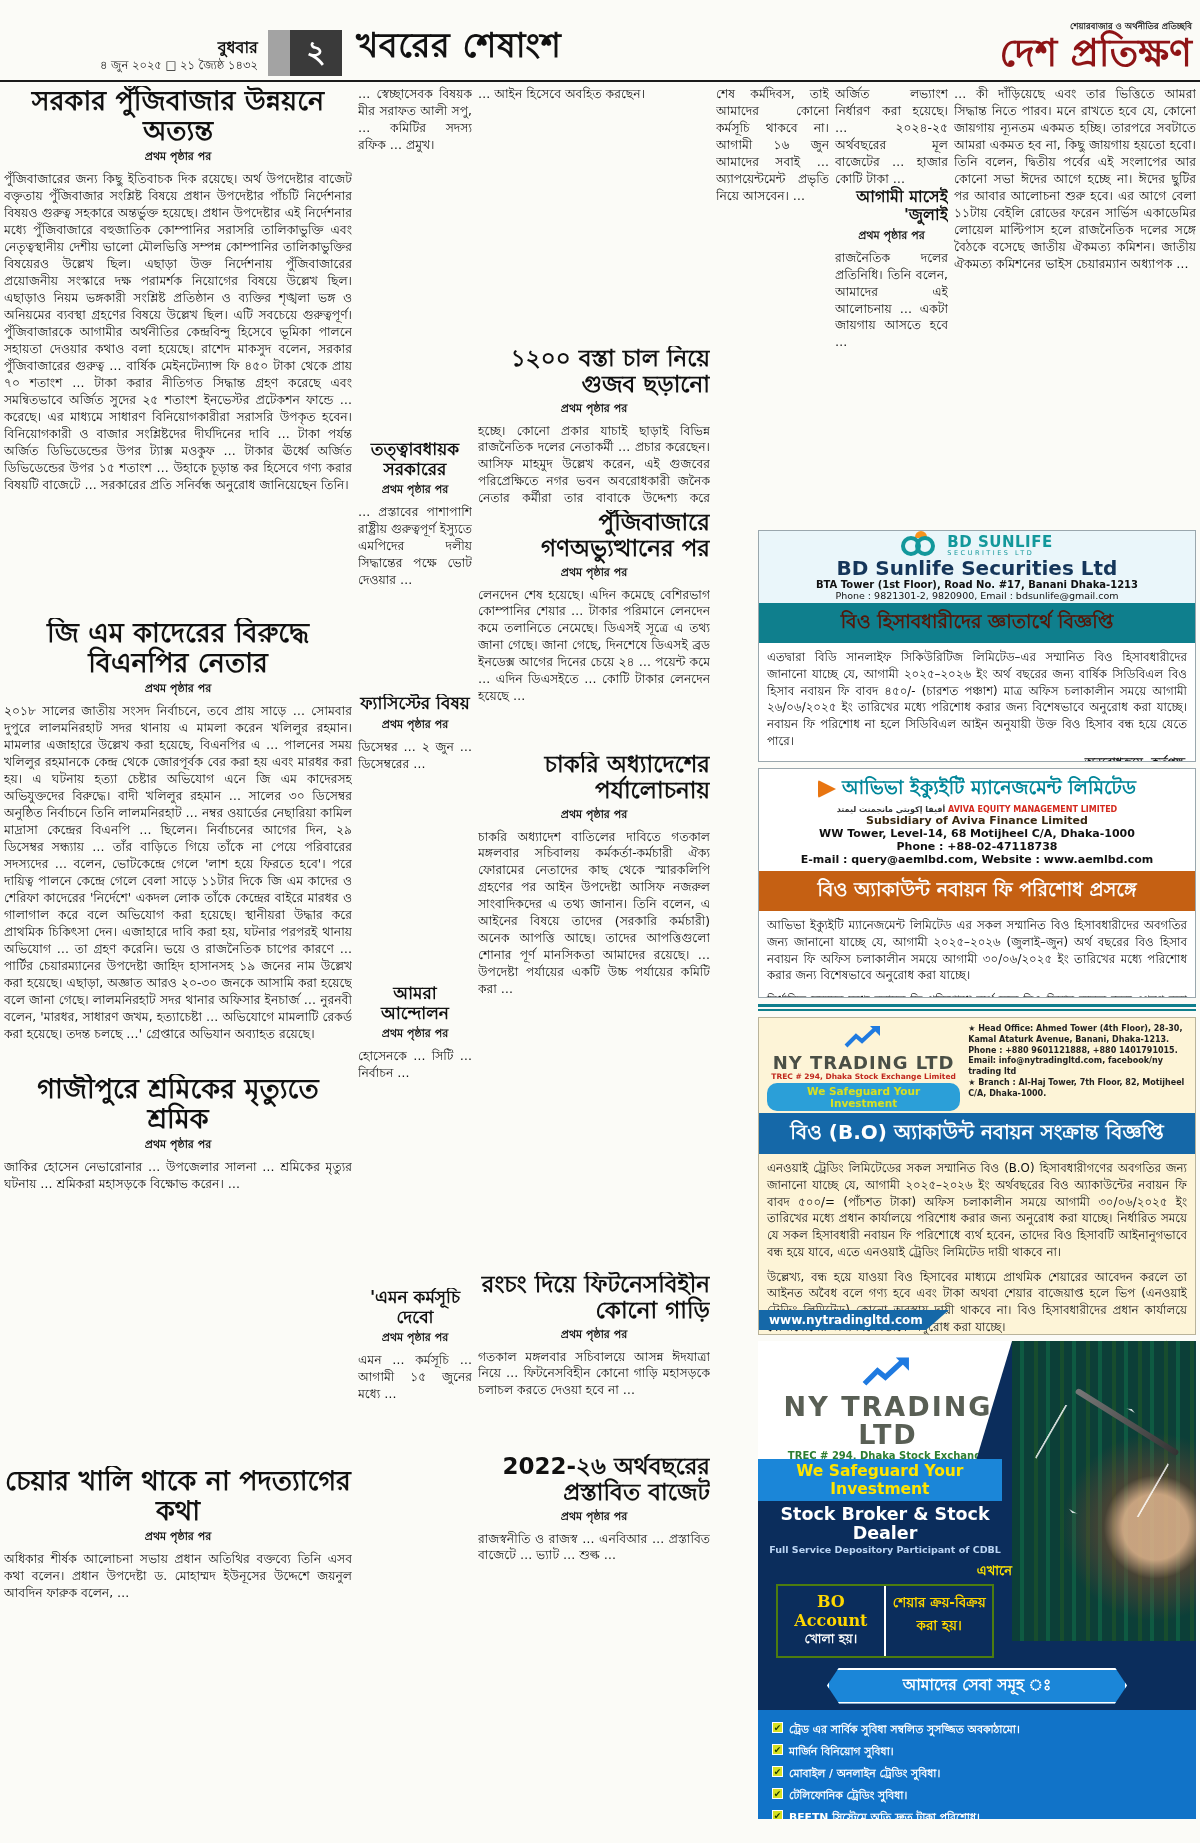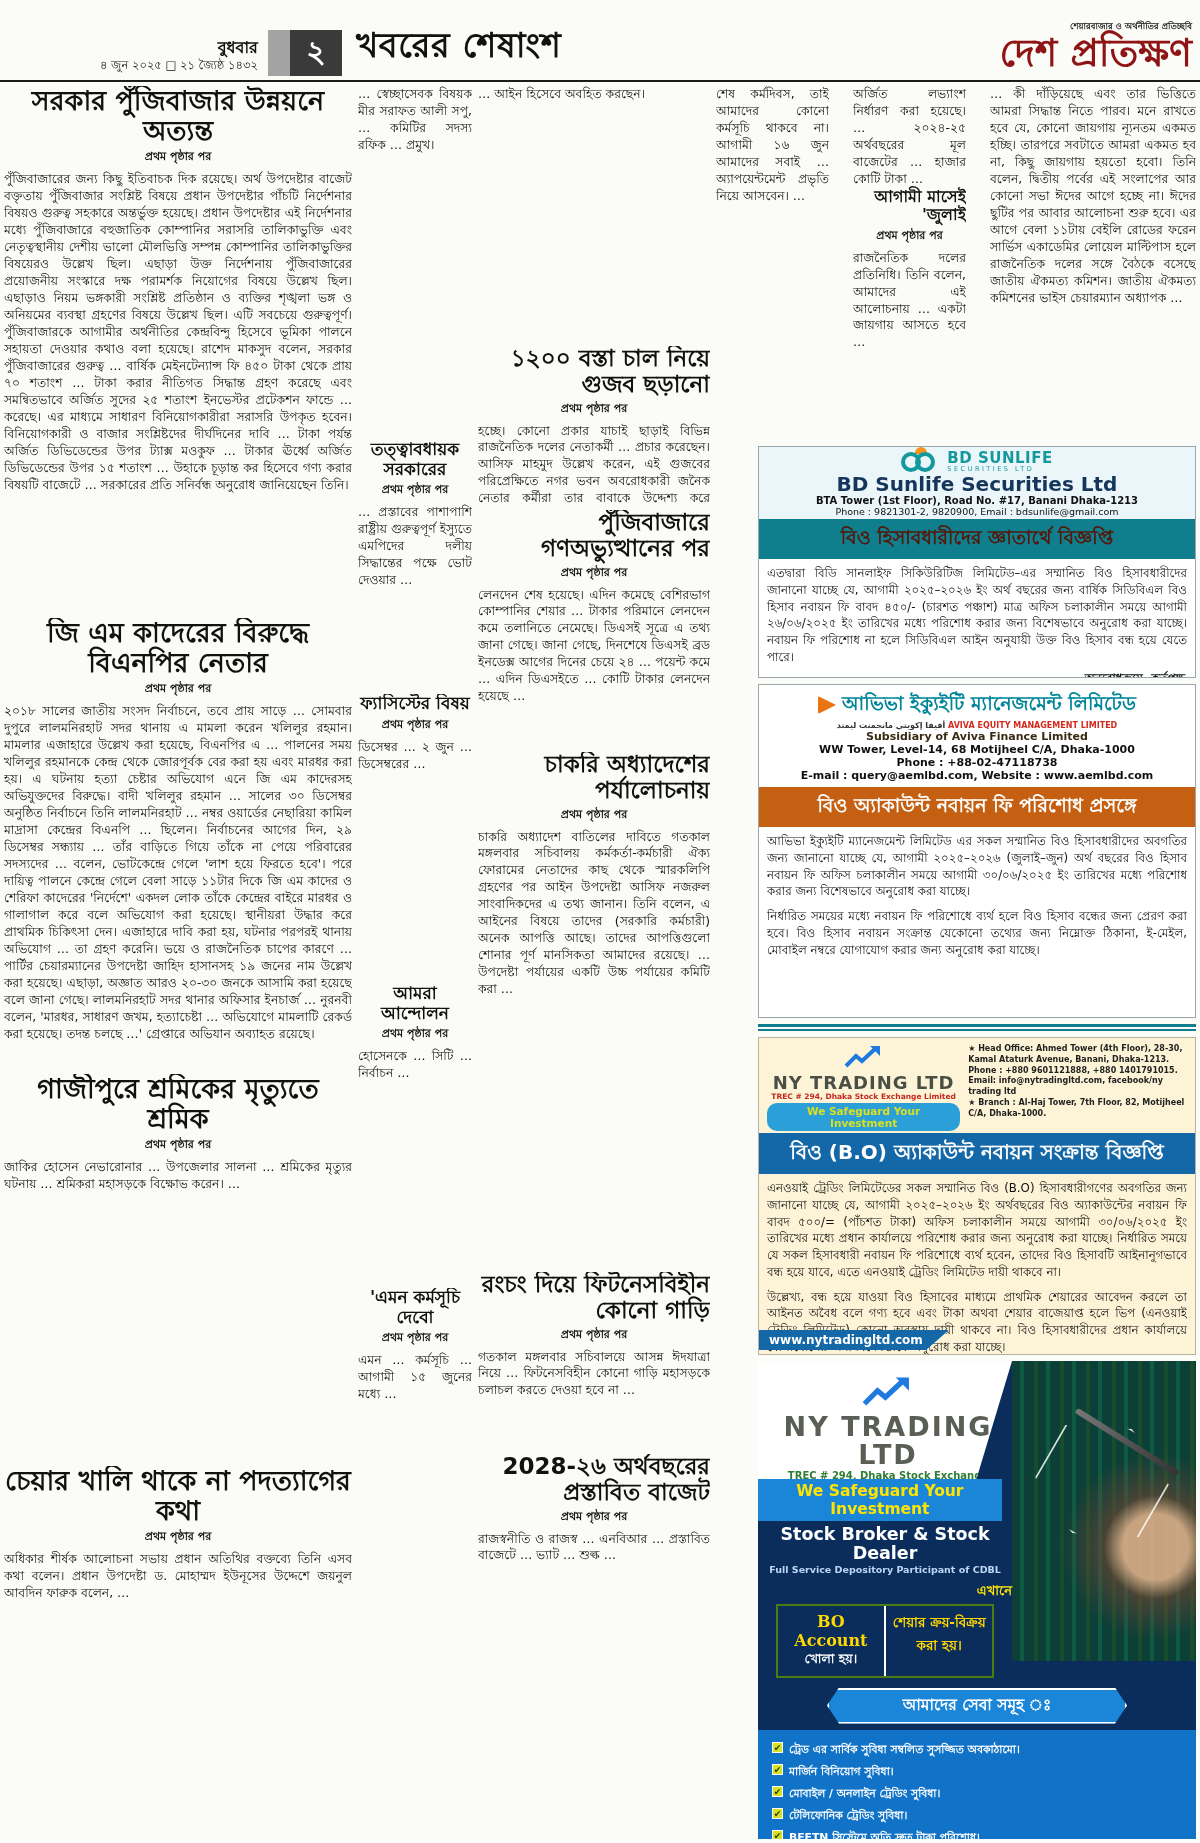--- a/index.html
+++ b/index.html
@@ -27,21 +27,21 @@
   .tcol { overflow:hidden; }
   .art { overflow:hidden; margin-bottom:4px; }
   .body-txt { font-size:12.3px; line-height:1.38; text-align:justify; }
   .h-a { font-size:27px; font-weight:bold; text-align:center; line-height:1.12; }
   .h-de { font-size:23px; font-weight:bold; text-align:right; line-height:1.12; }
   .h-c { font-size:17px; font-weight:bold; text-align:center; line-height:1.15; }
   .h-g { font-size:16px; font-weight:bold; text-align:right; line-height:1.15; }
   .continued { font-size:11px; font-weight:bold; text-align:center; margin:2px 0 4px 0; }
   
   .col4 { overflow:hidden; display:flex; flex-direction:column; }
-  .tr-zone { display:flex; gap:24px; height:438px; overflow:hidden; }
+  .tr-zone { display:flex; gap:6px; height:438px; overflow:hidden; }
   .tr-col { width:113px; overflow:hidden; }
   .tr-wide { flex:1; overflow:hidden; }
   
   .ad-stack { margin-left:42px; margin-top:6px; display:flex; flex-direction:column; gap:6px; }
   .adbox { border:1px solid #9aa7ad; background:#fff; overflow:hidden; }
   
   .bd-head { background:#eaf6fa; text-align:center; padding:4px 4px 2px 4px; }
   .bd-logo-row { display:flex; align-items:center; justify-content:center; gap:6px; }
   .bd-rings { position:relative; width:40px; height:22px; display:inline-block; }
   .bd-ring { position:absolute; width:20px; height:20px; border:4px solid #13989b; border-radius:50%; top:1px; }
@@ -215,21 +215,21 @@
         <div class="h-de">চাকরি অধ্যাদেশের পর্যালোচনায়</div>
         <div class="continued">প্রথম পৃষ্ঠার পর</div>
         <div class="body-txt">চাকরি অধ্যাদেশ বাতিলের দাবিতে গতকাল মঙ্গলবার সচিবালয় কর্মকর্তা-কর্মচারী ঐক্য ফোরামের নেতাদের কাছ থেকে স্মারকলিপি গ্রহণের পর আইন উপদেষ্টা আসিফ নজরুল সাংবাদিকদের এ তথ্য জানান। তিনি বলেন, এ আইনের বিষয়ে তাদের (সরকারি কর্মচারী) অনেক আপত্তি আছে। তাদের আপত্তিগুলো শোনার পূর্ণ মানসিকতা আমাদের রয়েছে। … উপদেষ্টা পর্যায়ের একটি উচ্চ পর্যায়ের কমিটি করা …</div>
       </div>
       <div class="art" style="height:178px">
         <div class="h-de">রংচং দিয়ে ফিটনেসবিহীন কোনো গাড়ি</div>
         <div class="continued">প্রথম পৃষ্ঠার পর</div>
         <div class="body-txt">গতকাল মঙ্গলবার সচিবালয়ে আসন্ন ঈদযাত্রা নিয়ে … ফিটনেসবিহীন কোনো গাড়ি মহাসড়কে চলাচল করতে দেওয়া হবে না …</div>
       </div>
       <div class="art" style="height:380px">
-        <div class="h-de">2028-২৬ অর্থবছরের প্রস্তাবিত বাজেট</div>
+        <div class="h-de">2022-২৬ অর্থবছরের প্রস্তাবিত বাজেট</div>
         <div class="continued">প্রথম পৃষ্ঠার পর</div>
         <div class="body-txt">রাজস্বনীতি ও রাজস্ব … এনবিআর … প্রস্তাবিত বাজেটে … ভ্যাট … শুল্ক …</div>
       </div>
     </div>
 
     <div class="col4">
       <div class="tr-zone">
         <div class="tr-col body-txt">শেষ কর্মদিবস, তাই আমাদের কোনো কর্মসূচি থাকবে না। আগামী ১৬ জুন আমাদের সবাই … অ্যাপয়েন্টমেন্ট প্রভৃতি নিয়ে আসবেন। …</div>
         <div class="tr-col">
           <div class="body-txt">অর্জিত লভ্যাংশ নির্ধারণ করা হয়েছে। … ২০২৪-২৫ অর্থবছরের মূল বাজেটের … হাজার কোটি টাকা …</div>
@@ -257,21 +257,21 @@
             </div>
             <div class="bd-name">BD Sunlife Securities Ltd</div>
             <div class="bd-addr">BTA Tower (1st Floor), Road No. #17, Banani Dhaka-1213</div>
             <div class="bd-phone">Phone : 9821301-2, 9820900, Email : bdsunlife@gmail.com</div>
           </div>
           <div class="teal-banner">বিও হিসাবধারীদের জ্ঞাতার্থে বিজ্ঞপ্তি</div>
           <div class="notice-body">এতদ্বারা বিডি সানলাইফ সিকিউরিটিজ লিমিটেড–এর সম্মানিত বিও হিসাবধারীদের জানানো যাচ্ছে যে, আগামী ২০২৫–২০২৬ ইং অর্থ বছরের জন্য বার্ষিক সিডিবিএল বিও হিসাব নবায়ন ফি বাবদ ৪৫০/- (চারশত পঞ্চাশ) মাত্র অফিস চলাকালীন সময়ে আগামী ২৬/০৬/২০২৫ ইং তারিখের মধ্যে পরিশোধ করার জন্য বিশেষভাবে অনুরোধ করা যাচ্ছে। নবায়ন ফি পরিশোধ না হলে সিডিবিএল আইন অনুযায়ী উক্ত বিও হিসাব বন্ধ হয়ে যেতে পারে।</div>
           <div class="notice-sign">অনুরোধক্রমে, কর্তৃপক্ষ</div>
         </div>
 
-        <div class="adbox" style="height:334px">
+        <div class="adbox" style="height:230px">
           <div class="av-head">
             <div class="av-name-row">
               <span class="av-logo"></span>
               <span class="av-name">আভিভা ইক্যুইটি ম্যানেজমেন্ট লিমিটেড</span>
             </div>
             <div class="av-eng">
               <span class="ar">أفيفا إكويتي مانجمنت ليمتد</span>
               <span class="en">AVIVA EQUITY MANAGEMENT LIMITED</span>
             </div>
             <div class="av-subsid">Subsidiary of Aviva Finance Limited</div>

